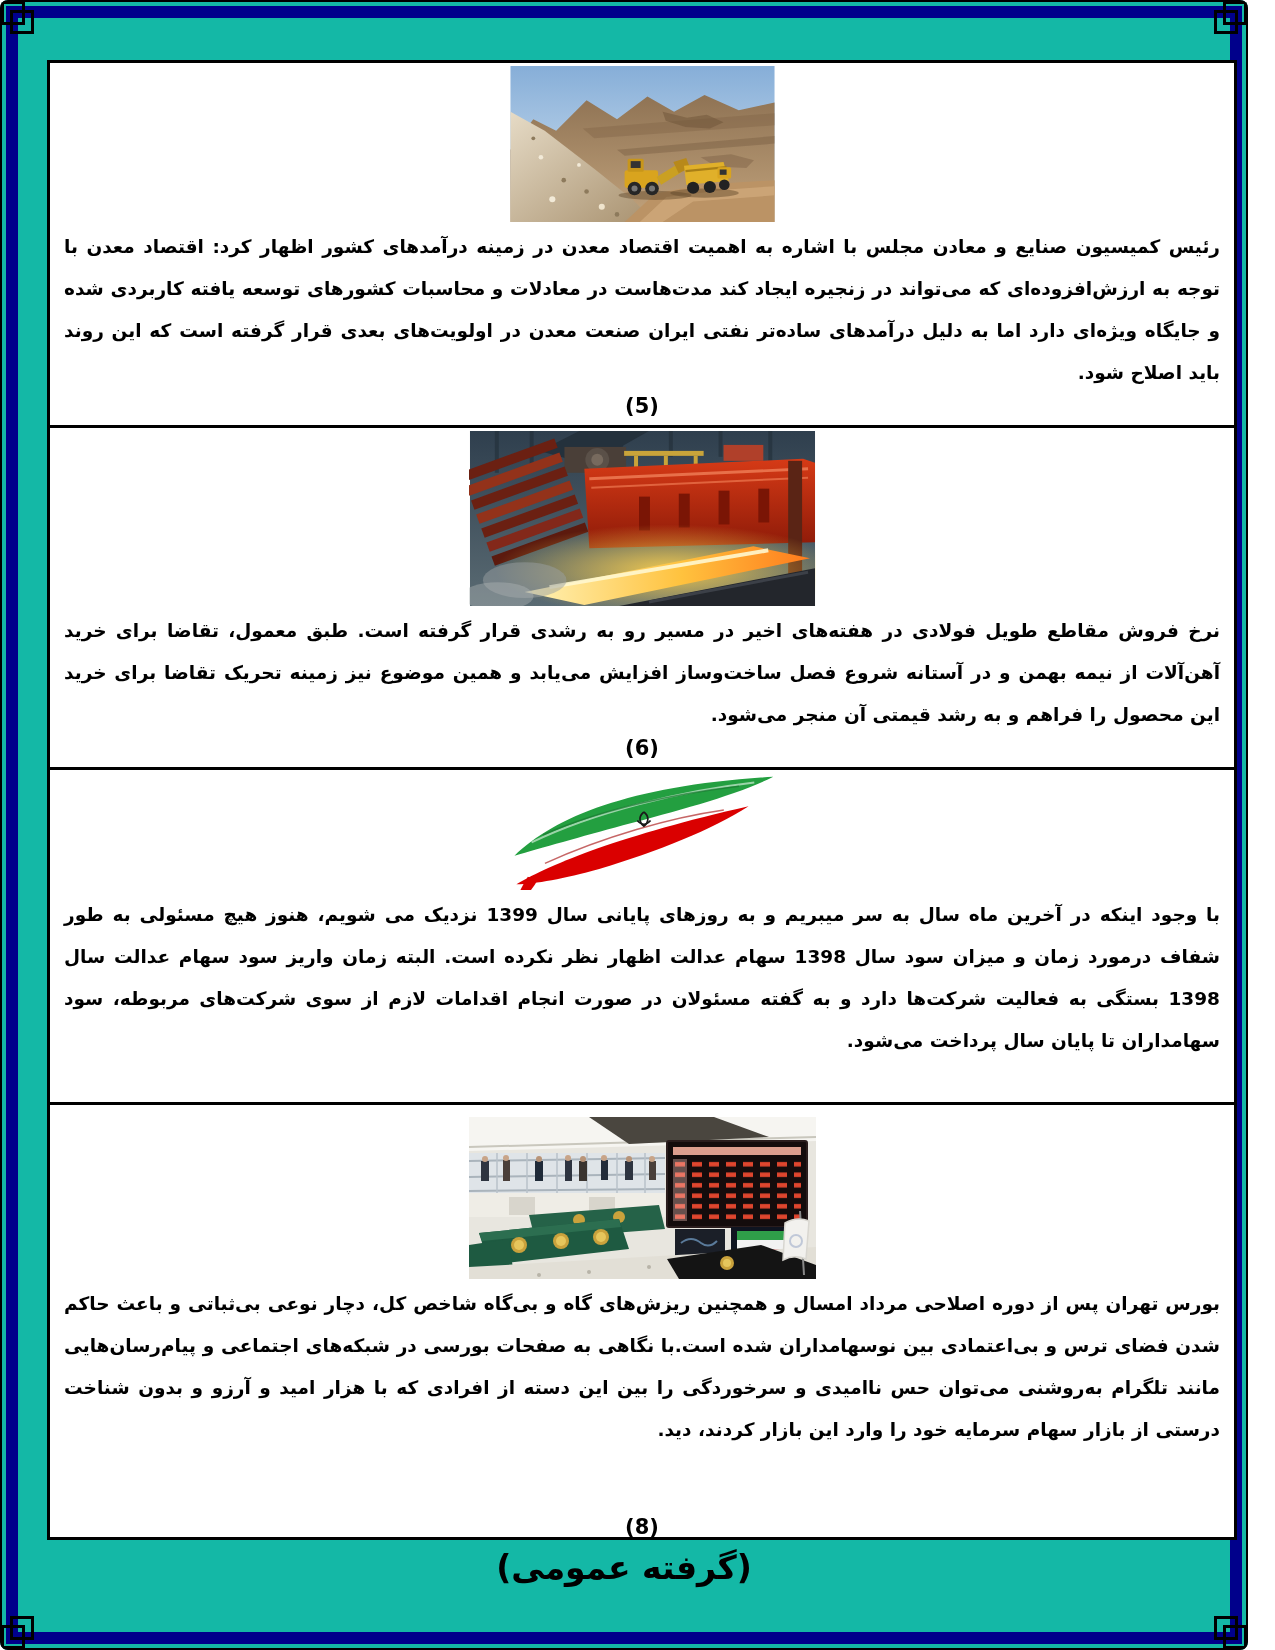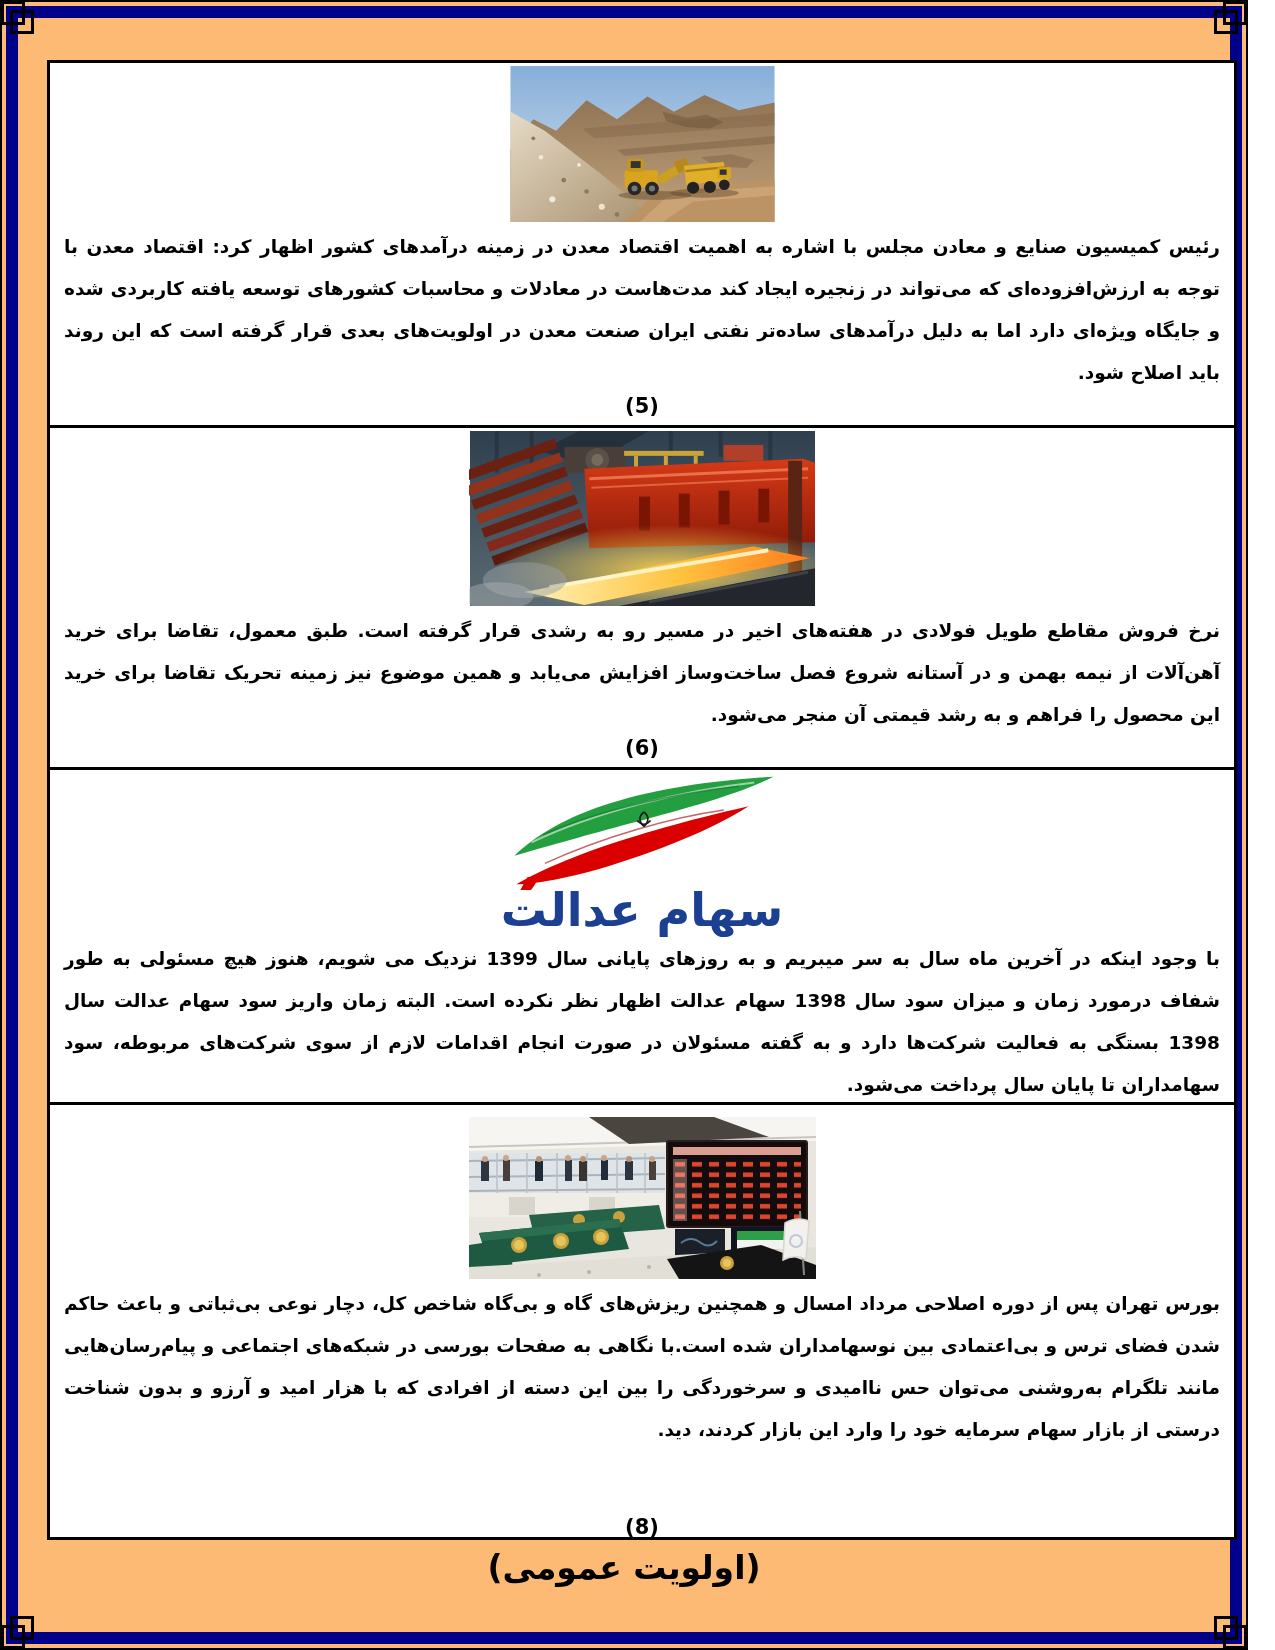--- a/index.html
+++ b/index.html
@@ -1,18 +1,18 @@
 <!DOCTYPE html>
 <html lang="fa" style="--frame_navy: #00008B; --logo_blue: #1b3f91; --flag_green: #239F40; --flag_red: #DA0000; --board_red: #e0462e; --desk_green: #1e5a41;"><head>
 <meta charset="utf-8">
 <style>
   html,body { margin:0; padding:0; background:#ffffff; }
   .page {
-    position:relative; width:1248px; height:1650px; background:#fdba74;
-    overflow:hidden; font-family:"DejaVu Sans", sans-serif;
+    position:relative; width:1248px; height:1650px; background:#14b8a6;
+    overflow:hidden; font-family:"DejaVu Sans", sans-serif;border-radius:8px;
   }
   
   .outer-line { position:absolute; inset:0; border:2px solid #000; pointer-events:none; }
   .navy-ring  { position:absolute; inset:6px; border:12px solid var(--frame_navy,#00008B); pointer-events:none; }
   .csq { position:absolute; width:24px; height:24px; border:3px solid #000; box-sizing:border-box; background:transparent; }
   .csq.tl1{left:1px;top:1px}   .csq.tl2{left:10px;top:10px}
   .csq.tr1{right:1px;top:1px}  .csq.tr2{right:10px;top:10px}
   .csq.bl1{left:1px;bottom:1px}.csq.bl2{left:10px;bottom:10px}
   .csq.br1{right:1px;bottom:1px}.csq.br2{right:10px;bottom:10px}
 
@@ -201,21 +201,20 @@
           <path d="M46,66 C110,38 190,22 252,15" stroke="#1a7830" stroke-width="1.6" fill="none" opacity="0.7"></path>
           <g stroke="#1a1a1a" fill="none" stroke-width="1.8">
             <path d="M152,42 c-5.5,4 -5.5,11 0,15 c5.5,-4 5.5,-11 0,-15"></path>
             <path d="M145,51 q7,8 14,0"></path>
           </g>
           <path d="M18,118 C55,96 130,66 262,36 C225,60 165,84 105,102 C68,112 38,118 18,118 Z" fill="#DA0000"></path>
           <path d="M30,110 q-10,16 -13,28 q15,-9 23,-24 Z" fill="#DA0000"></path>
           <path d="M36,104 C100,74 190,46 250,34" stroke="#ffffff" stroke-width="2.2" fill="none" opacity="0.45"></path>
           <path d="M48,96 C110,68 180,48 236,40" stroke="#a00000" stroke-width="1.6" fill="none" opacity="0.6"></path>
         </svg>
-        <div class="logo-text">سهام عدالت</div>
       </div>
       <p class="para">با وجود اینکه در آخرین ماه سال به سر میبریم و به روزهای پایانی سال 1399 نزدیک می شویم، هنوز هیچ مسئولی به طور شفاف درمورد زمان و میزان سود سال 1398 سهام عدالت اظهار نظر نکرده است. البته زمان واریز سود سهام عدالت سال 1398 بستگی به فعالیت شرکت‌ها دارد و به گفته مسئولان در صورت انجام اقدامات لازم از سوی شرکت‌های مربوطه، سود سهامداران تا پایان سال پرداخت می‌شود.</p>
 
     </div>
 
     <div class="section s4">
       <svg class="photo" width="347" height="162" viewBox="0 0 347 162" role="img" aria-label="Tehran Stock Exchange trading floor with red quote board">
         <defs>
           <pattern id="x-dash" width="17" height="10.5" patternUnits="userSpaceOnUse">
             <rect x="2" y="3" width="10" height="4.5" fill="#e0462e"></rect>
@@ -292,15 +291,15 @@
         <line x1="331" y1="94" x2="335" y2="158" stroke="#888" stroke-width="2"></line>
         <path d="M316,106 q12,-7 24,-2 l-3,38 q-12,-5 -23,1 Z" fill="#f2f1ee" stroke="#d8d6d0" stroke-width="1.5"></path>
         <circle cx="327" cy="124" r="6" fill="none" stroke="#c0c8d8" stroke-width="2"></circle>
       </svg>
       <p class="para">بورس تهران پس از دوره اصلاحی مرداد امسال و همچنین ریزش‌های گاه و بی‌گاه شاخص کل، دچار نوعی بی‌ثباتی و باعث حاکم شدن فضای ترس و بی‌اعتمادی بین نوسهامداران شده است.با نگاهی به صفحات بورسی در شبکه‌های اجتماعی و پیام‌رسان‌هایی مانند تلگرام به‌روشنی می‌توان حس ناامیدی و سرخوردگی را بین این دسته از افرادی که با هزار امید و آرزو و بدون شناخت درستی از بازار سهام سرمایه خود را وارد این بازار کردند، دید.</p>
       <div class="num">(8)</div>
     </div>
 
   </div>
 
-  <div class="footer">(اولویت عمومی)</div>
+  <div class="footer">(گرفته عمومی)</div>
 
 </div>
 
 </body></html>

